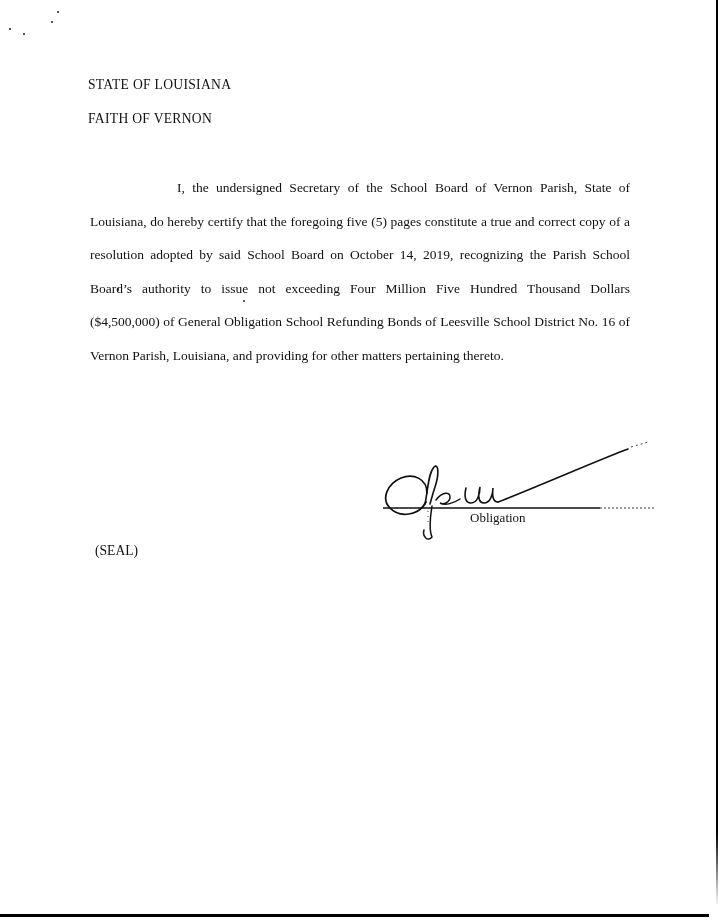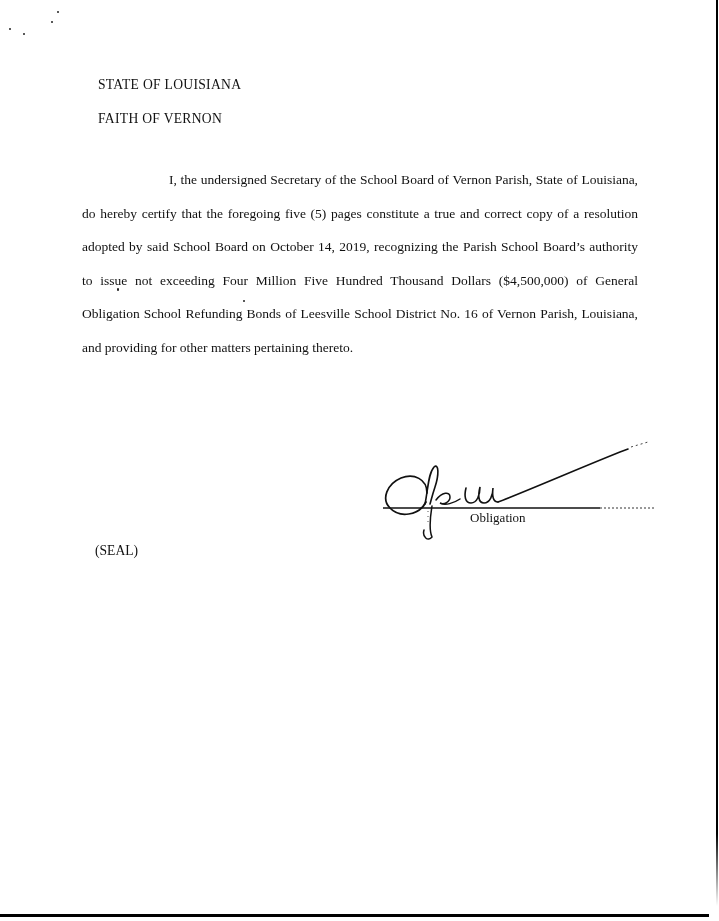--- a/index.html
+++ b/index.html
@@ -11,37 +11,37 @@
     position: relative;
     width: 719px;
     height: 921px;
     background: #ffffff;
     overflow: hidden;
     font-family: "Liberation Serif", "DejaVu Serif", serif;
     color: #111111;
   }
   .heading {
     position: absolute;
-    left: 98px;
+    left: 88px;
     font-size: 13.6px;
     letter-spacing: 0.3px;
     white-space: nowrap;
   }
   .heading.state  { top: 77px; }
   .heading.parish { top: 111px; }
   .bodycopy {
     position: absolute;
     left: 82px;
     top: 163px;
     width: 556px;
     font-size: 13.5px;
     line-height: 33.5px;
   }
   .bodycopy p {
-    margin: 0;
+    margin: 8px;
     text-align: justify;
     text-align-last: left;
     text-indent: 87px;
   }
   .sig-block {
     position: absolute;
     left: 370px;
     top: 438px;
     width: 298px;
     height: 112px;

